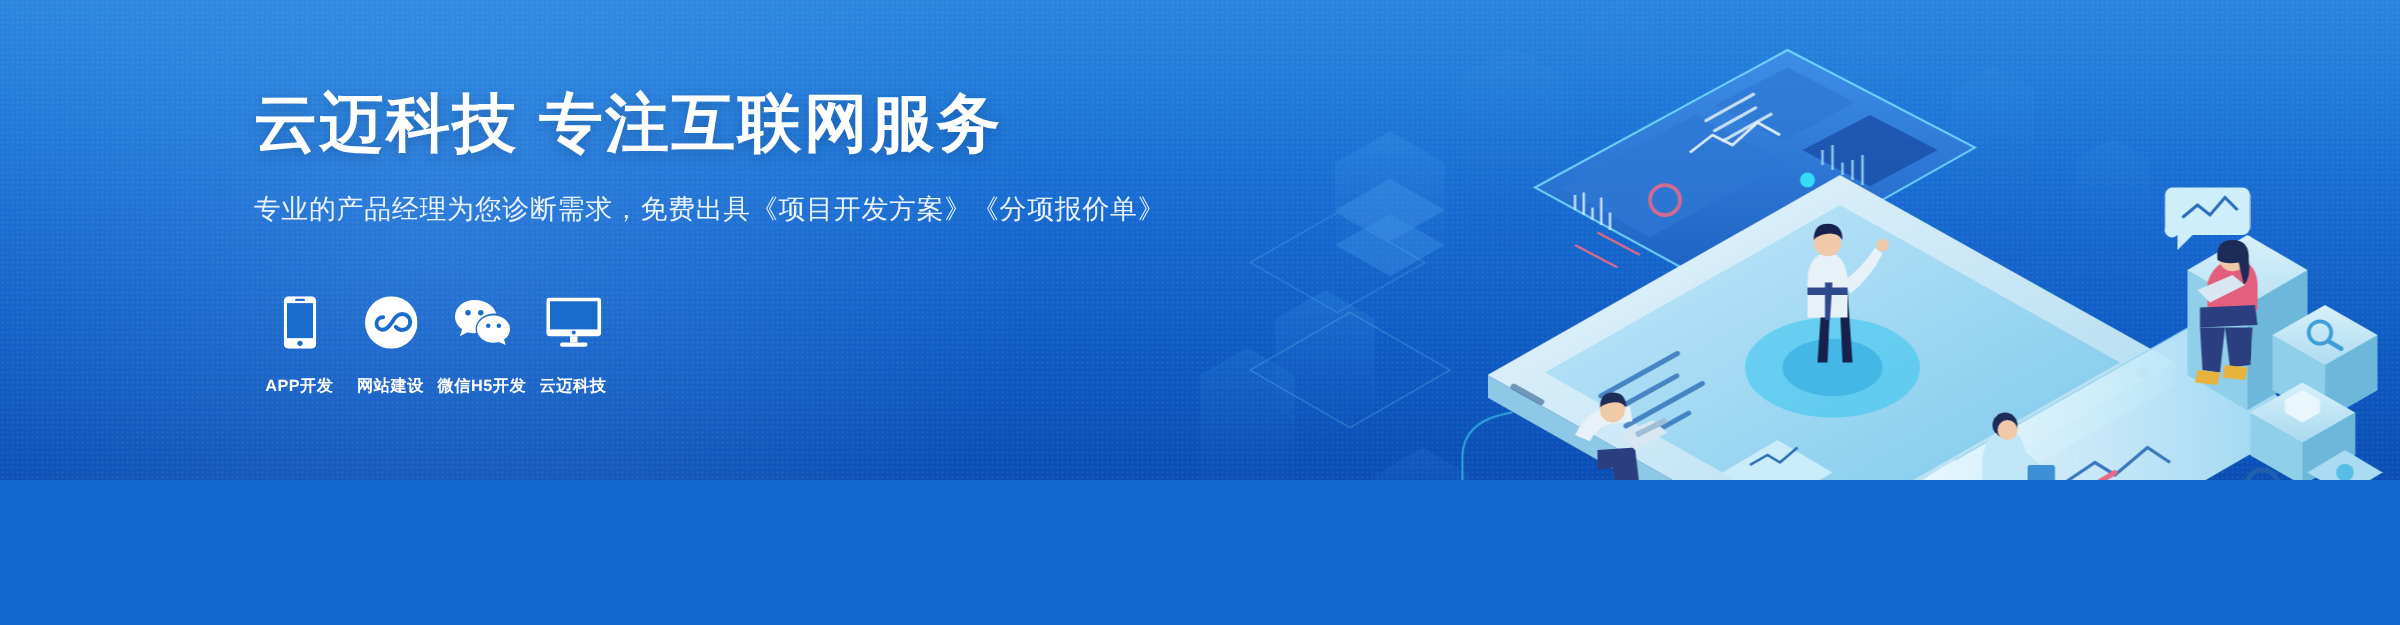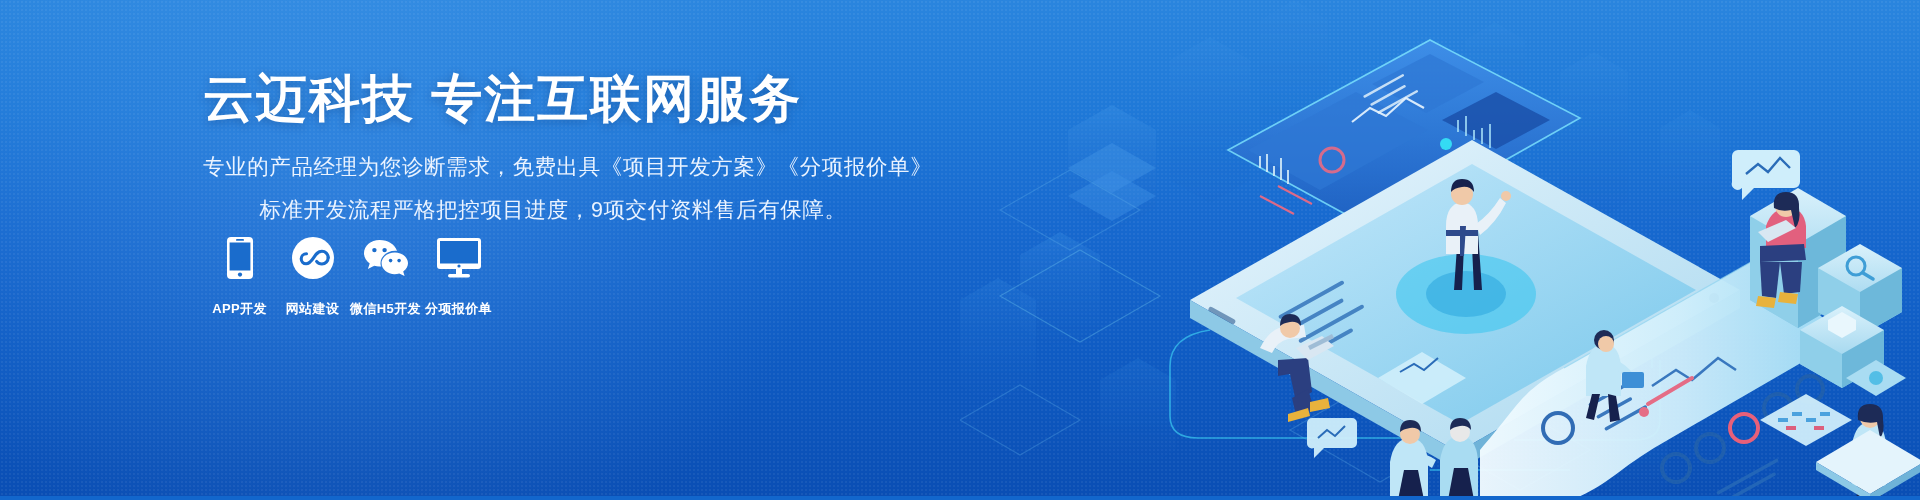--- a/index.html
+++ b/index.html
@@ -2,21 +2,21 @@
 <html><head>
 <meta charset="utf-8">
 <style>
   html,body{margin:0;padding:0;}
   body{
     width:1920px;height:500px;overflow:hidden;
     font-family:"Liberation Sans","DejaVu Sans",sans-serif;
     background:#1266cc;
   }
   .banner{
-    position:relative;width:1920px;height:496px;overflow:hidden;
+    position:relative;width:1920px;height:384px;overflow:hidden;
     background:linear-gradient(180deg,#2a85de 0%,#1f79d8 22%,#1769cf 45%,#0f5cc4 70%,#0a4eb4 100%);
   }
   
   .tex{
     position:absolute;inset:0;
     background-image:radial-gradient(rgba(255,255,255,.055) 1px,transparent 1px);
     background-size:4px 4px;pointer-events:none;
   }
   .glow{
     position:absolute;left:-200px;top:-260px;width:1100px;height:900px;
@@ -333,21 +333,20 @@
             <rect x="854" y="426" width="10" height="4"></rect>
         </g>
       </g>
     </svg>
   </div>
 
   <div class="copy">
     <h1 class="title">云迈科技 专注互联网服务</h1>
     <div class="desc">
       <p>专业的产品经理为您诊断需求，免费出具《项目开发方案》《分项报价单》</p>
-      <p>标准开发流程严格把控项目进度，9项交付资料售后有保障。</p>
     </div>
   </div>
 
   <div class="services">
 
     <div class="svc">
       <span class="ic">
         <svg width="26" height="42" viewBox="0 0 26 42">
           <rect x="0" y="0" width="26" height="42" rx="4" fill="#fff"></rect>
           <rect x="2.6" y="5.5" width="20.8" height="28" fill="#1a6ccc"></rect>
@@ -386,18 +385,18 @@
     <div class="svc">
       <span class="ic">
         <svg width="44" height="40" viewBox="0 0 44 40">
           <rect x="0" y="0" width="44" height="31" rx="3" fill="#fff"></rect>
           <rect x="3" y="3" width="38" height="22.5" fill="#1a6ccc"></rect>
           <circle cx="22" cy="28" r="1.6" fill="#1a6ccc"></circle>
           <rect x="19" y="31" width="6" height="5" fill="#fff"></rect>
           <rect x="11" y="36" width="22" height="3.4" rx="1.7" fill="#fff"></rect>
         </svg>
       </span>
-      <span class="lbl">分项报价单</span>
+      <span class="lbl">云迈科技</span>
     </div>
 
 
   </div>
 </div>
 
 </body></html>

